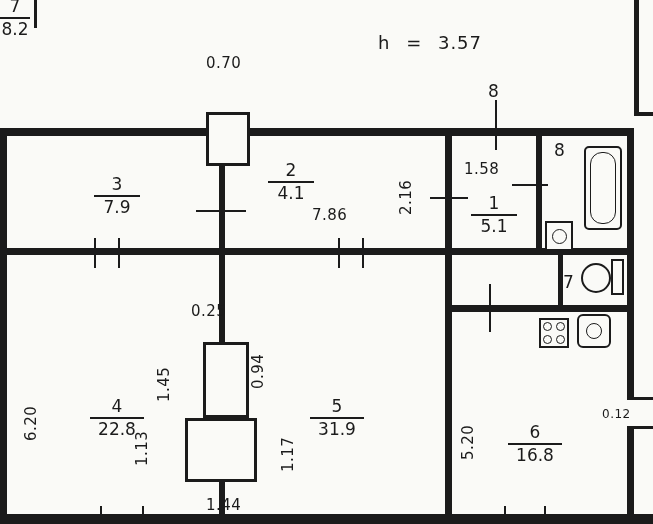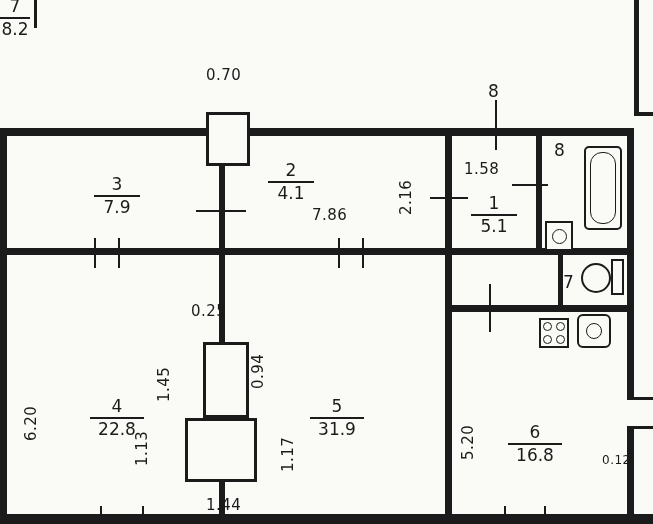--- a/index.html
+++ b/index.html
@@ -19,21 +19,21 @@
                border:1.5px solid #1b1b1b; border-radius:12px; }
   .circle { position:absolute; border:1.5px solid #1b1b1b; border-radius:50%; background:#fafaf7; }
   .bowl { border-radius:50%; }
   .burner { position:absolute; width:9px; height:9px; border:1.5px solid #1b1b1b; border-radius:50%; }
   .roomlabel { position:absolute; z-index:3; text-align:center; font-size:17px; line-height:1.1; }
   .roomlabel .num { display:block; border-bottom:2px solid #1b1b1b; padding:0 2px 1px; }
   .roomlabel .area { display:block; padding-top:1px; }
   .mark { position:absolute; z-index:3; font-size:17px; }
   .dim { position:absolute; z-index:3; font-size:15px; white-space:nowrap; letter-spacing:.5px; }
   .dim.v { transform:rotate(-90deg); transform-origin:left top; }
-  .dim.small { font-size:12px;margin-top:46px; }
+  .dim.small { font-size:12px; }
   .hnote { position:absolute; z-index:3; font-size:18px; word-spacing:9px; letter-spacing:1px; }
 </style>
 </head>
 <body>
 
 <div class="plan">
 
   <div class="wall" style="left:0;top:128px;width:210px;height:8px"></div>
   <div class="wall" style="left:246px;top:128px;width:388px;height:8px"></div>
   <div class="wall" style="left:0;top:128px;width:7px;height:396px"></div>
@@ -120,22 +120,23 @@
   </div>
   <div class="roomlabel" style="left:508px;top:423px;width:54px">
     <span class="num">6</span>
     <span class="area">16.8</span>
   </div>
 
   <div class="mark" style="left:488px;top:81px">8</div>
   <div class="mark" style="left:554px;top:140px">8</div>
   <div class="mark" style="left:563px;top:272px">7</div>
 
+  <div class="hnote" style="left:378px;top:32px">h = 3.57</div>
 
-  <div class="dim" style="left:206px;top:66px">0.70</div>
+  <div class="dim" style="left:206px;top:54px">0.70</div>
   <div class="dim" style="left:312px;top:206px">7.86</div>
   <div class="dim" style="left:464px;top:160px">1.58</div>
   <div class="dim v" style="left:397px;top:215px">2.16</div>
   <div class="dim" style="left:191px;top:302px">0.25</div>
   <div class="dim v" style="left:249px;top:389px">0.94</div>
   <div class="dim v" style="left:155px;top:402px">1.45</div>
   <div class="dim v" style="left:133px;top:466px">1.13</div>
   <div class="dim v" style="left:279px;top:472px">1.17</div>
   <div class="dim v" style="left:22px;top:441px">6.20</div>
   <div class="dim v" style="left:459px;top:460px">5.20</div>

